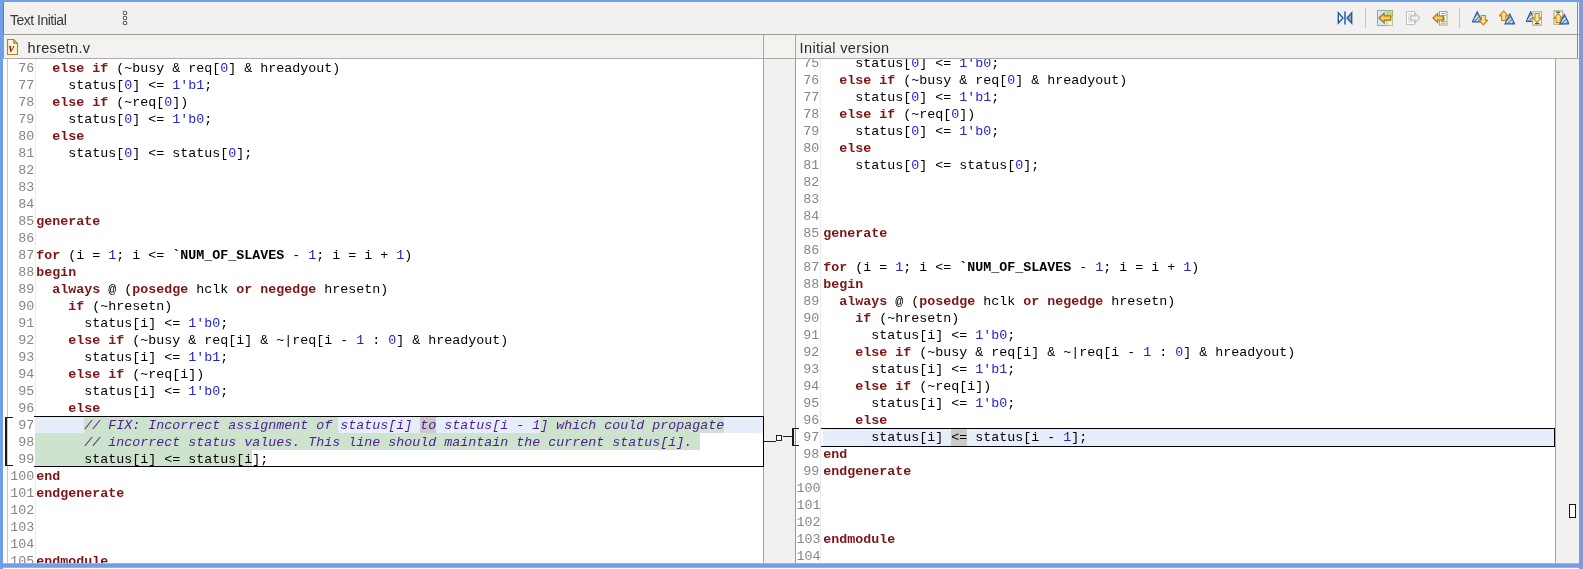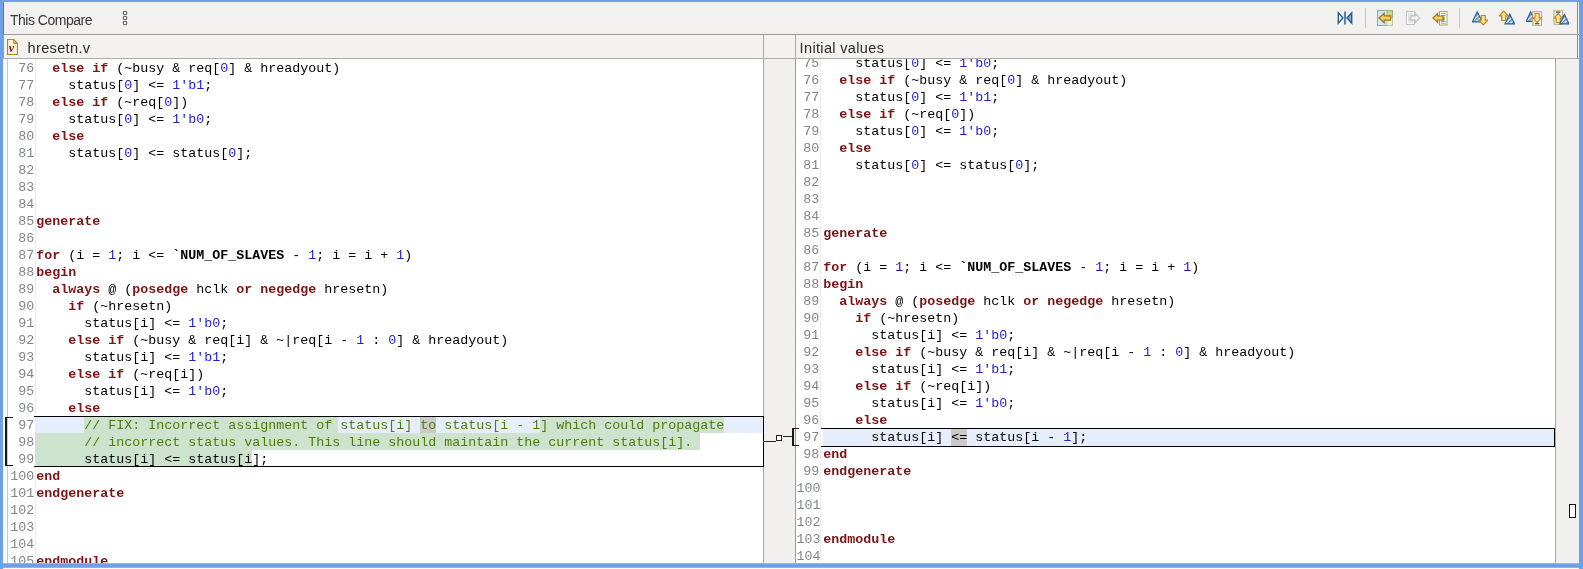--- a/index.html
+++ b/index.html
@@ -3,30 +3,30 @@
 * {margin:0;padding:0;box-sizing:border-box}
 html,body {width:1583px;height:569px;overflow:hidden;background:#f7f7f6;position:relative}
 .abs {position:absolute}
 .ic {position:absolute}
 .mono {font:13.333px/17px "Liberation Mono",monospace;white-space:pre;color:#000}
 .tc {font:14px "Liberation Sans",sans-serif;letter-spacing:-0.5px;color:#383838}
 .pl {font:14.5px "Liberation Sans",sans-serif;letter-spacing:0.35px;color:#2b2b2b}
 b.k {color:#7d1416;font-weight:bold}
 i.n {color:#2323cd;font-style:normal}
 b.d {color:#000;font-weight:bold}
-.c {color:#4d7c0f;}
+.c {color:#4c1d95;font-style:italic}
 .num {color:#82878c;text-align:right}
 </style></head><body>
 
 <div class="abs" style="left:2.5px;top:1.5px;width:1575.5px;height:33px;background:#f2f1ef;border-left:1px solid #757575;border-right:1px solid #8a8a8a"></div>
 <div class="abs" style="left:2.5px;top:34.4px;width:1576px;height:1px;background:#9f9b96"></div>
 
 <div class="abs" style="left:2.5px;top:35.4px;width:1575.5px;height:22.6px;background:#f3f2f0;border-left:1px solid #9a9a9a;border-right:1px solid #8a8a8a"></div>
 <div class="abs" style="left:2.5px;top:57.8px;width:1576px;height:0.9px;background:#aeaaa5"></div>
-<div class="abs tc" style="left:10px;top:12px">This Compare</div>
+<div class="abs tc" style="left:10px;top:12px">Text Initial</div>
 <svg class="ic" style="left:121px;top:9px" width="8" height="18" viewBox="0 0 8 18">
     <circle cx="4" cy="4" r="1.8" fill="#fff" stroke="#5a5a5a" stroke-width="1.1"></circle>
     <circle cx="4" cy="9" r="1.8" fill="#fff" stroke="#5a5a5a" stroke-width="1.1"></circle>
     <circle cx="4" cy="14" r="1.8" fill="#fff" stroke="#5a5a5a" stroke-width="1.1"></circle>
   </svg>
 <svg class="ic" style="left:1336.5px;top:9.5px" width="16" height="16" viewBox="0 0 16 16">
     <path d="M1.3,2.8 L5.9,8 L1.3,13.2 Z" fill="#ffffff" stroke="#1f5c9e" stroke-width="1.4"></path>
     <line x1="8" y1="1.5" x2="8" y2="14.5" stroke="#1f5c9e" stroke-width="1.5"></line>
     <path d="M10.1,8 L14.7,2.8 L14.7,13.2 Z" fill="#94a9c1" stroke="#1f5c9e" stroke-width="1.4"></path>
   </svg>
@@ -100,21 +100,21 @@
     <path d="M11.4,4.6 L16,13.8 H6.8 Z" fill="url(#hb)" stroke="#26609f" stroke-width="1.2"></path>
   </svg>
 <div class="abs" style="left:1364.8px;top:8px;width:1px;height:20px;background:#c8c5c1"></div>
 <div class="abs" style="left:1459px;top:8px;width:1px;height:20px;background:#c8c5c1"></div>
 <svg class="ic" style="left:7px;top:38.6px" width="11" height="16" viewBox="0 0 11 16">
     <path d="M0.55,0.55 H6.7 L10.45,4.4 V15.45 H0.55 Z" fill="#fdf5d8" stroke="#a5872c" stroke-width="1.1"></path>
     <path d="M6.7,0.55 L10.45,4.4 H6.7 Z" fill="#dcbd58" stroke="#a5872c" stroke-width="0.9"></path>
     <text x="1.8" y="12.6" font-family="Liberation Serif" font-style="italic" font-weight="bold" font-size="12" fill="#9b1313">v</text>
   </svg>
 <div class="abs pl" style="left:27.6px;top:40px">hresetn.v</div>
-<div class="abs pl" style="left:799.6px;top:40px">Initial values</div>
+<div class="abs pl" style="left:799.6px;top:40px">Initial version</div>
 <div class="abs" style="left:762.9px;top:35.4px;width:1px;height:22.4px;background:#a8a8a8"></div>
 <div class="abs" style="left:795.4px;top:35.4px;width:1px;height:22.4px;background:#a8a8a8"></div>
 
 <div class="abs" id="clip" style="left:0;top:58.7px;width:1583px;height:508px;overflow:hidden">
   <div class="abs" style="left:2.5px;top:0;width:5.8px;height:504.3px;background:#fbfbfa;border-right:1px solid #cbc9c7"></div>
   <div class="abs" style="left:8.3px;top:0;width:755px;height:504.3px;background:#fff"></div>
   <div class="abs" style="left:763.3px;top:0;width:1px;height:504.3px;background:#a6a6a6"></div>
   <div class="abs" style="left:764.3px;top:0;width:31.1px;height:504.3px;background:#f1f0ee"></div>
   <div class="abs" style="left:795.4px;top:0;width:1px;height:504.3px;background:#9a9a9a"></div>
   <div class="abs" style="left:796.4px;top:0;width:758.6px;height:504.3px;background:#fff"></div>

